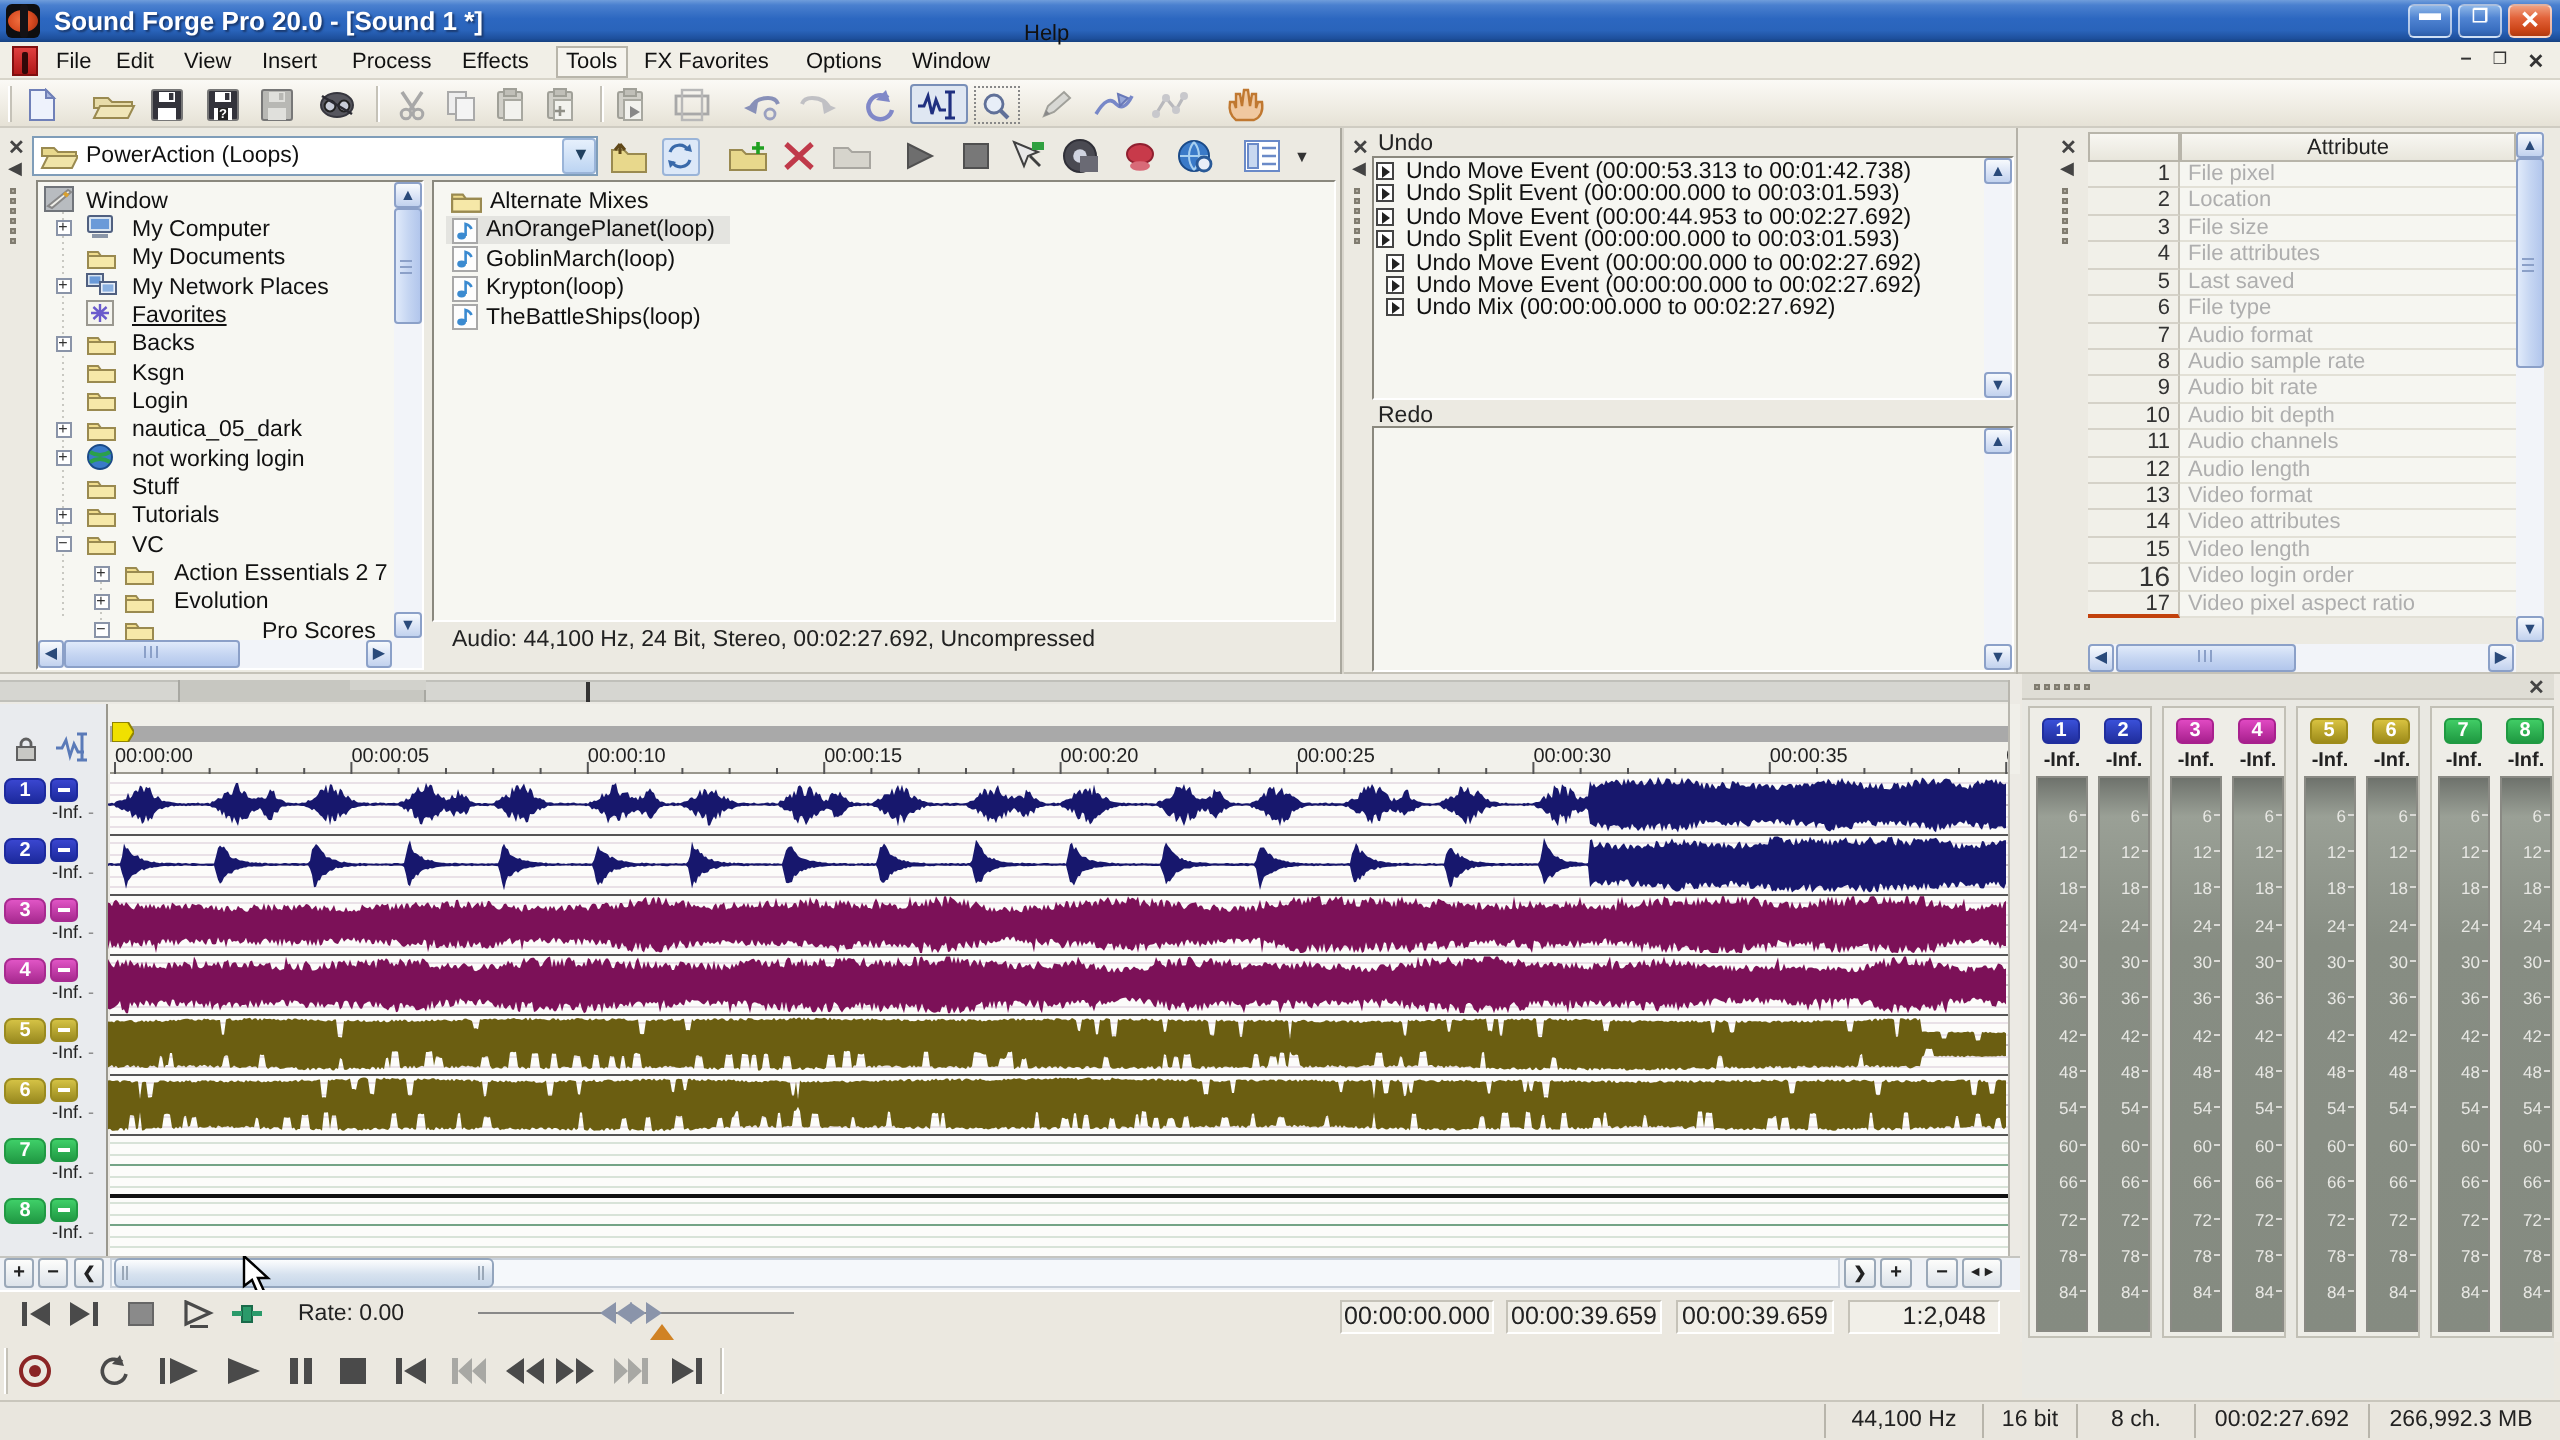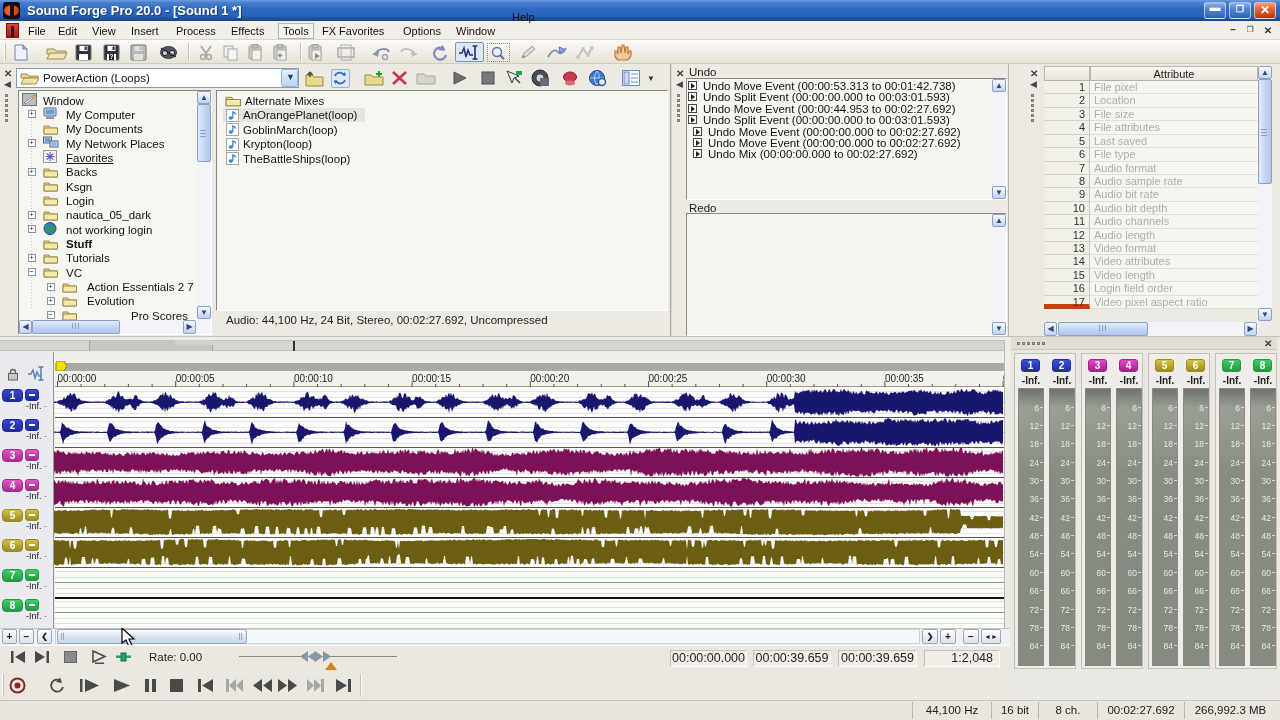--- a/index.html
+++ b/index.html
@@ -277,21 +277,21 @@
 <div class="abs" style="left:27.5px;top:225.15px;width:8px;height:8px;background:#fff;border:1px solid #8a94a8;font-size:8px;line-height:6px;text-align:center;color:#333;">+</div>
 <svg class="abs" style="left:43px;top:222.15px" width="14" height="13" viewBox="0 0 14 13">
     <circle cx="7" cy="6.5" r="6" fill="#3a7ac8" stroke="#1a4a88"></circle>
     <path d="M2,4 q5,3 10,0 M2,9 q5,-3 10,0" stroke="#2aa04a" stroke-width="2" fill="none"></path>
   </svg>
 <div class="txt" style="left:66px;top:223.65px;font-size:11.5px;color:#111;">not working login</div>
 <svg class="abs" style="left:43px;top:237.5px" width="15" height="12" viewBox="0 0 15 12">
     <path d="M1,3 h5 l1.5,2 h7 v6 h-13.5 z" fill="#f0dc8c" stroke="#9a8a50"></path>
     <path d="M1,5 h13.5 v6 h-13.5 z" fill="#f6e8a8" stroke="#9a8a50"></path>
   </svg>
-<div class="txt" style="left:66px;top:238.0px;font-size:11.5px;color:#111;font-weight:bold;">Stuff</div>
+<div class="txt" style="left:66px;top:238.0px;font-size:11.5px;color:#111;">Stuff</div>
 <div class="abs" style="left:27.5px;top:253.85px;width:8px;height:8px;background:#fff;border:1px solid #8a94a8;font-size:8px;line-height:6px;text-align:center;color:#333;">+</div>
 <svg class="abs" style="left:43px;top:251.85px" width="15" height="12" viewBox="0 0 15 12">
     <path d="M1,3 h5 l1.5,2 h7 v6 h-13.5 z" fill="#f0dc8c" stroke="#9a8a50"></path>
     <path d="M1,5 h13.5 v6 h-13.5 z" fill="#f6e8a8" stroke="#9a8a50"></path>
   </svg>
 <div class="txt" style="left:66px;top:252.35px;font-size:11.5px;color:#111;">Tutorials</div>
 <div class="abs" style="left:27.5px;top:268.2px;width:8px;height:8px;background:#fff;border:1px solid #8a94a8;font-size:8px;line-height:6px;text-align:center;color:#333;">−</div>
 <svg class="abs" style="left:43px;top:266.2px" width="15" height="12" viewBox="0 0 15 12">
     <path d="M1,3 h5 l1.5,2 h7 v6 h-13.5 z" fill="#f0dc8c" stroke="#9a8a50"></path>
     <path d="M1,5 h13.5 v6 h-13.5 z" fill="#f6e8a8" stroke="#9a8a50"></path>
@@ -449,23 +449,23 @@
 <div class="abs" style="left:1044px;top:215.2px;width:46px;height:13.42px;background:#f1f0e9;border-right:1px solid #c8c5ba;border-bottom:1px solid #d5d2c8;text-align:right;font-size:11px;color:#333;padding-right:4px;line-height:13px;">11</div>
 <div class="abs" style="left:1090px;top:215.2px;width:168px;height:13.42px;background:#f6f6f1;border-bottom:1px solid #e2e0d6;font-size:11px;color:#aeaeae;padding-left:4px;line-height:13px;white-space:nowrap;overflow:hidden;">Audio channels</div>
 <div class="abs" style="left:1044px;top:228.62px;width:46px;height:13.42px;background:#f1f0e9;border-right:1px solid #c8c5ba;border-bottom:1px solid #d5d2c8;text-align:right;font-size:11px;color:#333;padding-right:4px;line-height:13px;">12</div>
 <div class="abs" style="left:1090px;top:228.62px;width:168px;height:13.42px;background:#f6f6f1;border-bottom:1px solid #e2e0d6;font-size:11px;color:#aeaeae;padding-left:4px;line-height:13px;white-space:nowrap;overflow:hidden;">Audio length</div>
 <div class="abs" style="left:1044px;top:242.04px;width:46px;height:13.42px;background:#f1f0e9;border-right:1px solid #c8c5ba;border-bottom:1px solid #d5d2c8;text-align:right;font-size:11px;color:#333;padding-right:4px;line-height:13px;">13</div>
 <div class="abs" style="left:1090px;top:242.04px;width:168px;height:13.42px;background:#f6f6f1;border-bottom:1px solid #e2e0d6;font-size:11px;color:#aeaeae;padding-left:4px;line-height:13px;white-space:nowrap;overflow:hidden;">Video format</div>
 <div class="abs" style="left:1044px;top:255.46px;width:46px;height:13.42px;background:#f1f0e9;border-right:1px solid #c8c5ba;border-bottom:1px solid #d5d2c8;text-align:right;font-size:11px;color:#333;padding-right:4px;line-height:13px;">14</div>
 <div class="abs" style="left:1090px;top:255.46px;width:168px;height:13.42px;background:#f6f6f1;border-bottom:1px solid #e2e0d6;font-size:11px;color:#aeaeae;padding-left:4px;line-height:13px;white-space:nowrap;overflow:hidden;">Video attributes</div>
 <div class="abs" style="left:1044px;top:268.88px;width:46px;height:13.42px;background:#f1f0e9;border-right:1px solid #c8c5ba;border-bottom:1px solid #d5d2c8;text-align:right;font-size:11px;color:#333;padding-right:4px;line-height:13px;">15</div>
 <div class="abs" style="left:1090px;top:268.88px;width:168px;height:13.42px;background:#f6f6f1;border-bottom:1px solid #e2e0d6;font-size:11px;color:#aeaeae;padding-left:4px;line-height:13px;white-space:nowrap;overflow:hidden;">Video length</div>
-<div class="abs" style="left:1044px;top:282.3px;width:46px;height:13.42px;background:#f1f0e9;border-right:1px solid #c8c5ba;border-bottom:1px solid #d5d2c8;text-align:right;font-size:11px;color:#333;padding-right:4px;line-height:13px;">16</div>
-<div class="abs" style="left:1090px;top:282.3px;width:168px;height:13.42px;background:#f6f6f1;border-bottom:1px solid #e2e0d6;font-size:11px;color:#aeaeae;padding-left:4px;line-height:13px;white-space:nowrap;overflow:hidden;">Login field order</div>
-<div class="abs" style="left:1044px;top:295.72px;width:46px;height:13.42px;background:#f1f0e9;border-right:1px solid #c8c5ba;border-bottom:5px solid #c2410c;text-align:right;font-size:11px;color:#333;padding-right:4px;line-height:13px;">17</div>
+<div class="abs" style="left:1044px;top:282.3px;width:46px;height:13.42px;background:#f1f0e9;border-right:1px solid #c8c5ba;border-bottom:1px solid #d5d2c8;text-align:right;font-size:14px;color:#333;padding-right:4px;line-height:13px;">16</div>
+<div class="abs" style="left:1090px;top:282.3px;width:168px;height:13.42px;background:#f6f6f1;border-bottom:1px solid #e2e0d6;font-size:11px;color:#aeaeae;padding-left:4px;line-height:13px;white-space:nowrap;overflow:hidden;">Video login order</div>
+<div class="abs" style="left:1044px;top:295.72px;width:46px;height:13.42px;background:#f1f0e9;border-right:1px solid #c8c5ba;border-bottom:2px solid #c2410c;text-align:right;font-size:11px;color:#333;padding-right:4px;line-height:13px;">17</div>
 <div class="abs" style="left:1090px;top:295.72px;width:168px;height:13.42px;background:#f6f6f1;border-bottom:1px solid #e2e0d6;font-size:11px;color:#aeaeae;padding-left:4px;line-height:13px;white-space:nowrap;overflow:hidden;">Video pixel aspect ratio</div>
 <div class="abs" style="left:1258px;top:66px;width:14px;height:255px;background:#f2f4f9;"></div>
 <div class="abs" style="left:1258px;top:66px;width:14px;height:13px;background:linear-gradient(180deg,#f7fafd,#d8e2f5 60%,#c2d2ee);border:1px solid #8ba0c8;border-radius:2px;color:#2a4a7a;font-size:8px;text-align:center;line-height:11px;">▲</div>
 <div class="abs" style="left:1258px;top:79px;width:14px;height:105px;background:linear-gradient(90deg,#e0eafa,#c6d6f2 50%,#b2c6ec);border:1px solid #8ba0c8;border-radius:2px;"></div>
 <div class="abs" style="left:1261px;top:128.5px;width:6px;height:1px;background:#8ba0c8;"></div>
 <div class="abs" style="left:1261px;top:131.5px;width:6px;height:1px;background:#8ba0c8;"></div>
 <div class="abs" style="left:1261px;top:134.5px;width:6px;height:1px;background:#8ba0c8;"></div>
 <div class="abs" style="left:1258px;top:308px;width:14px;height:13px;background:linear-gradient(180deg,#f7fafd,#d8e2f5 60%,#c2d2ee);border:1px solid #8ba0c8;border-radius:2px;color:#2a4a7a;font-size:8px;text-align:center;line-height:11px;">▼</div>
 <div class="abs" style="left:1044px;top:322px;width:214px;height:14px;background:#f2f4f9;"></div>
 <div class="abs" style="left:1044px;top:322px;width:13px;height:14px;background:linear-gradient(180deg,#f7fafd,#d8e2f5 60%,#c2d2ee);border:1px solid #8ba0c8;border-radius:2px;color:#2a4a7a;font-size:8px;text-align:center;line-height:12px;">◀</div>

